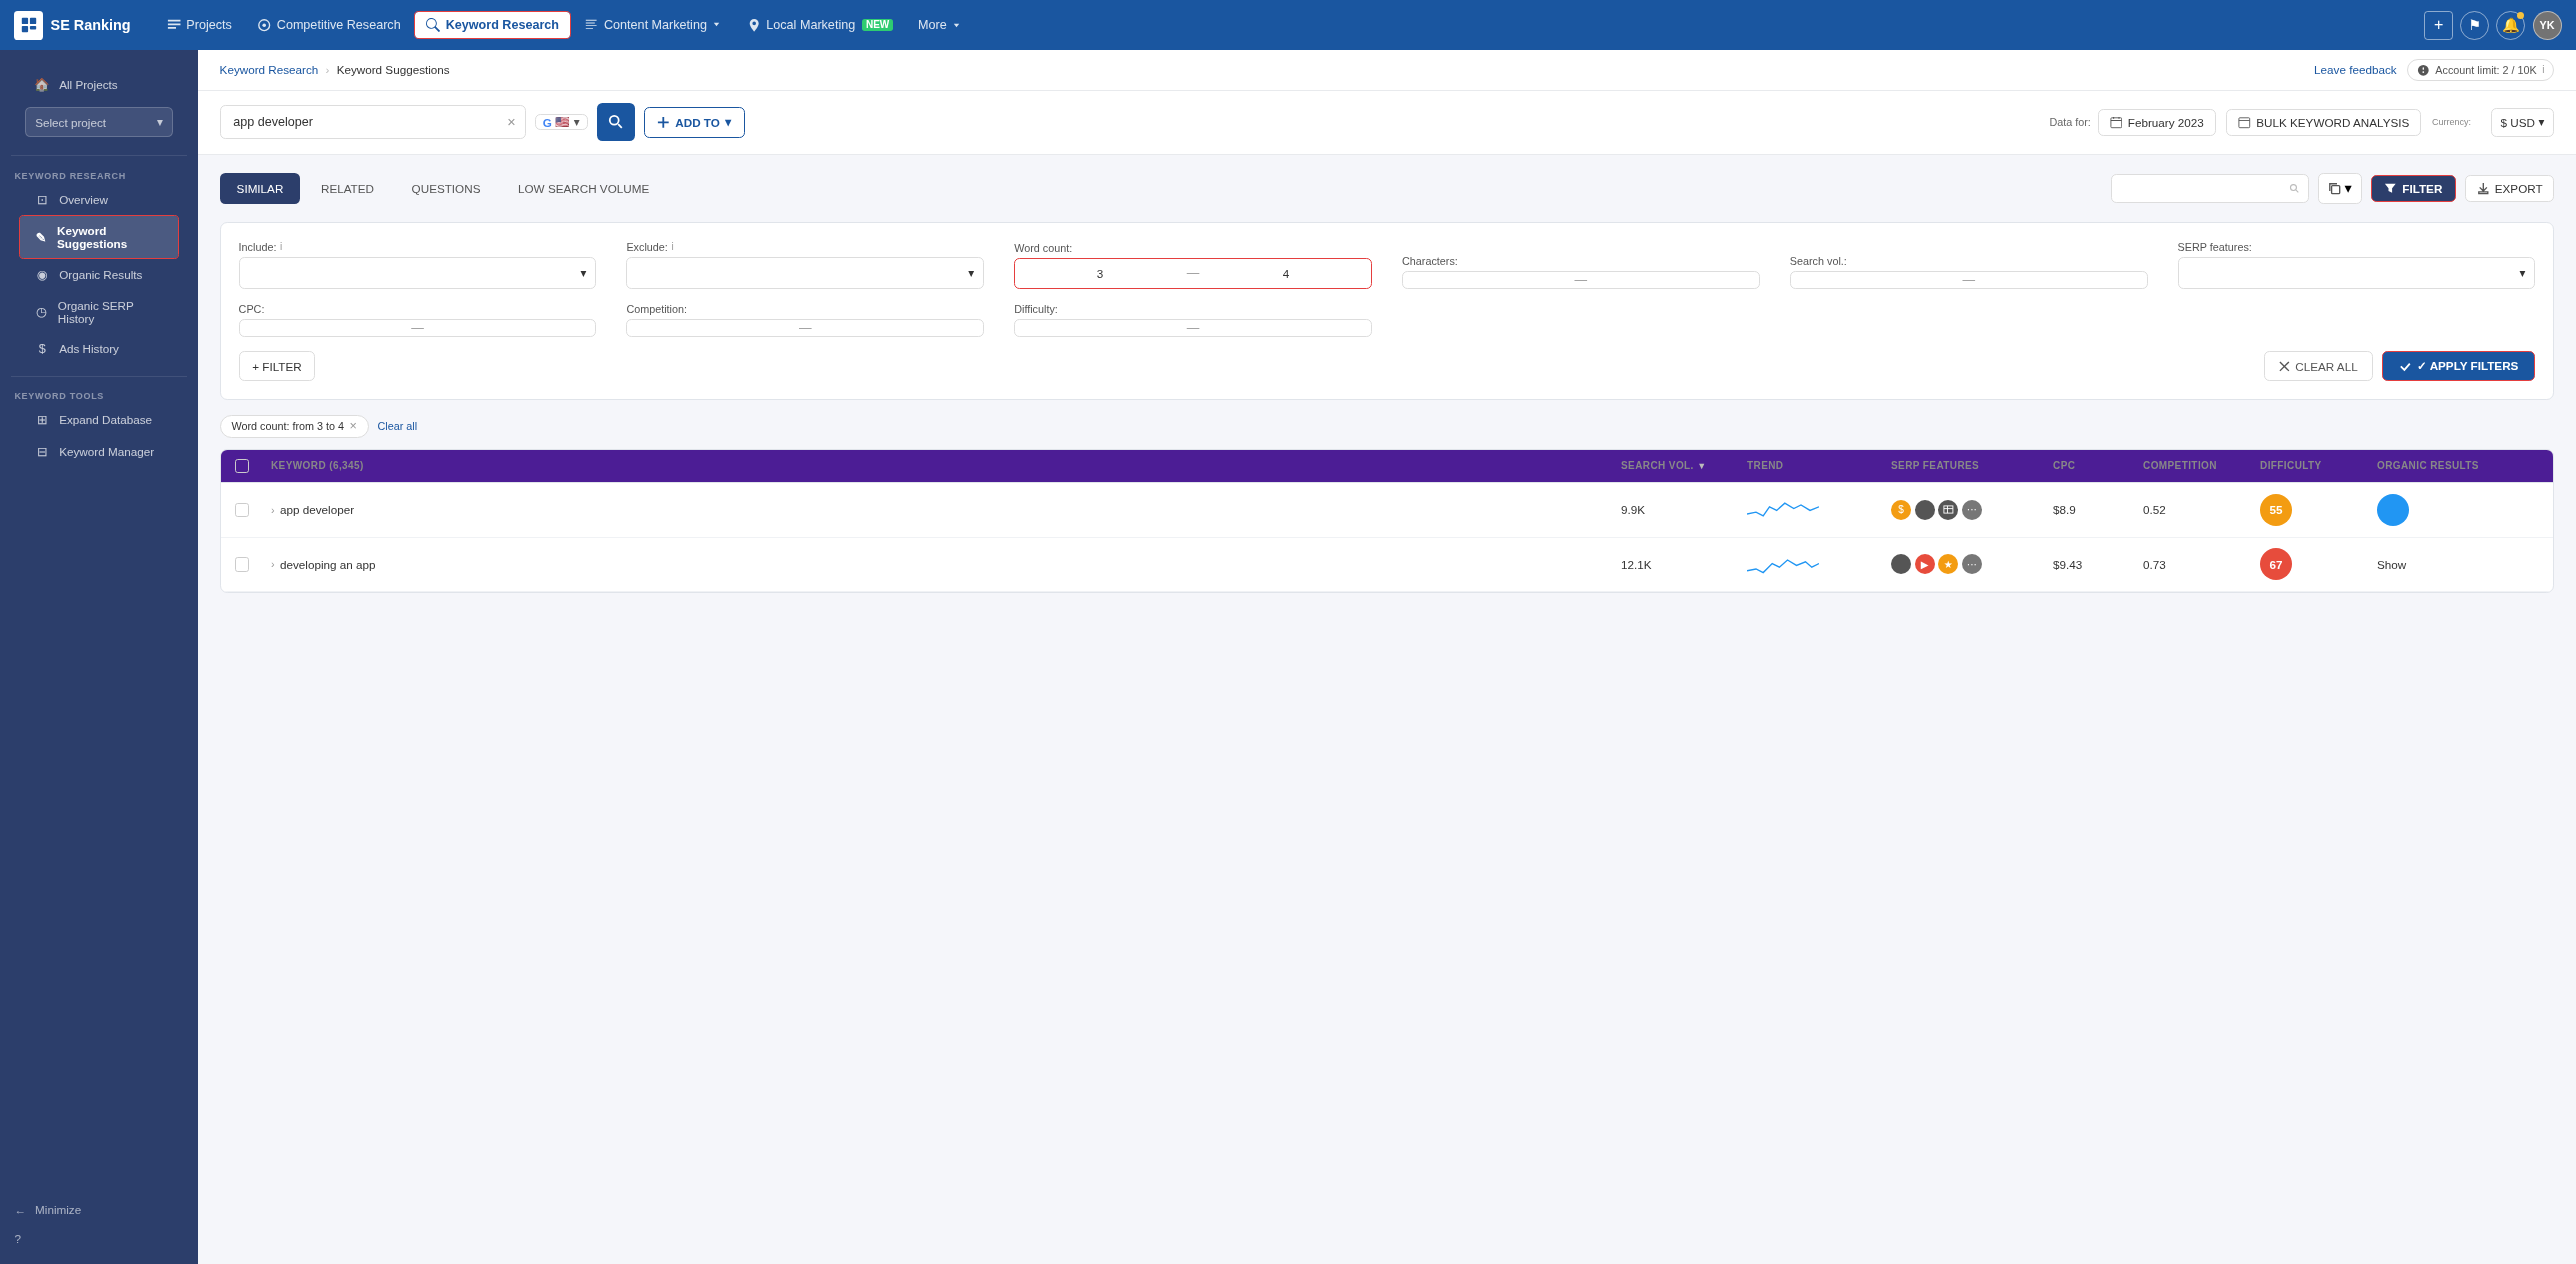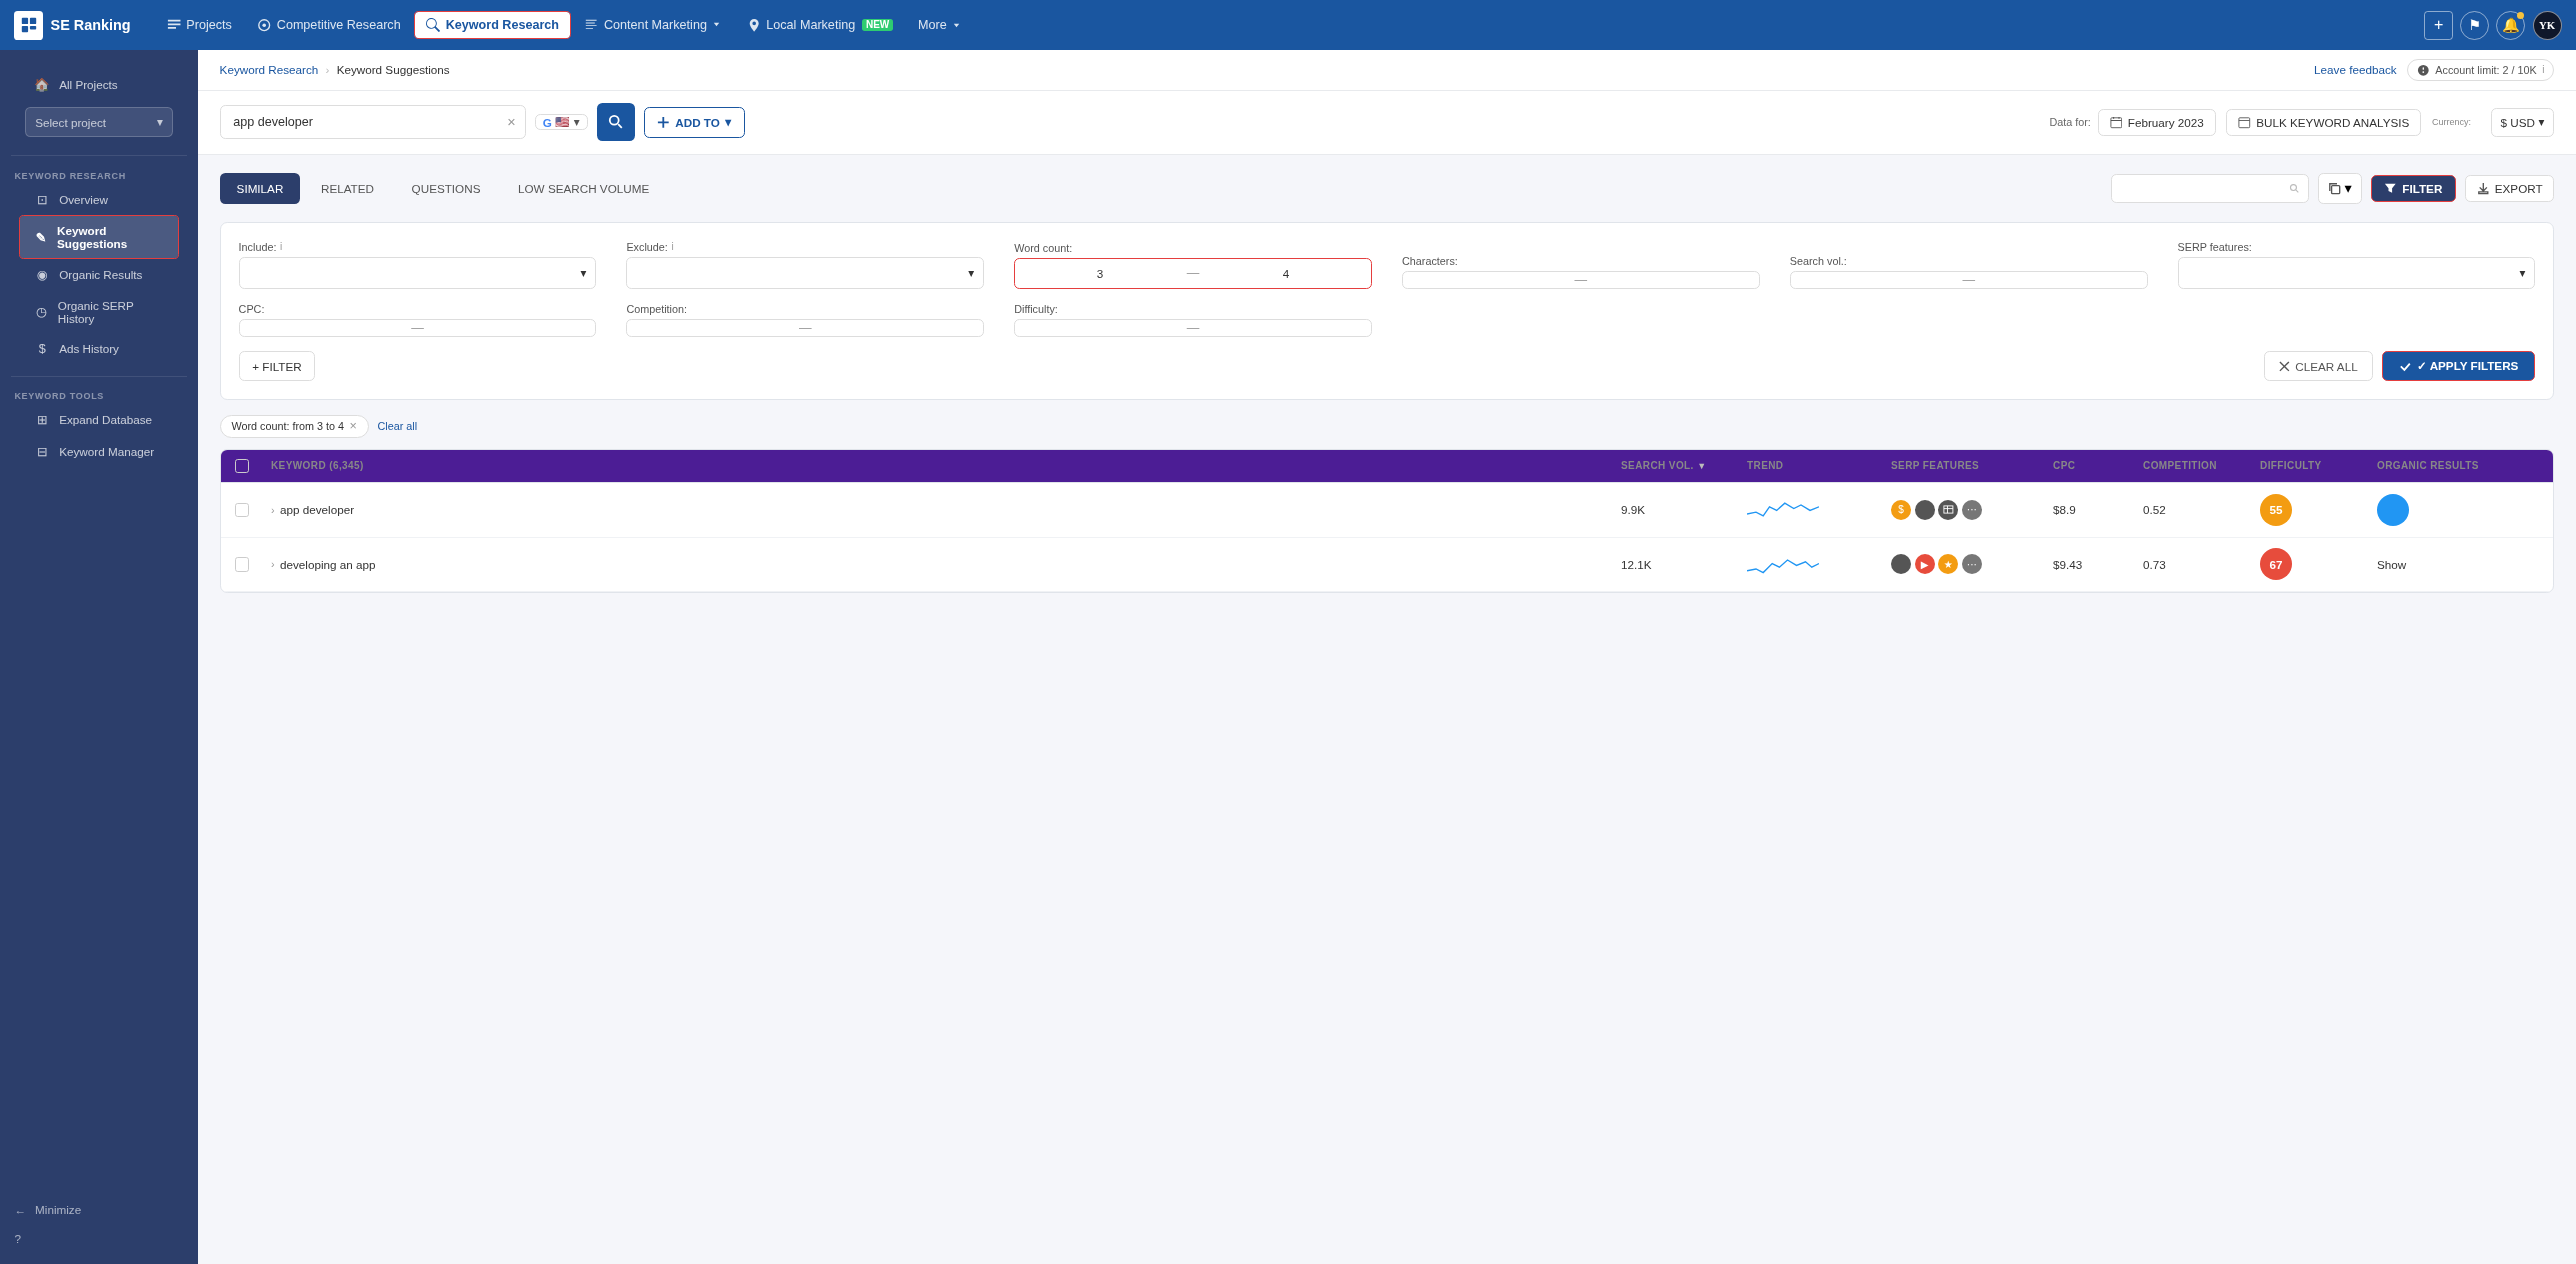--- a/index.html
+++ b/index.html
@@ -34,24 +34,24 @@
       width: 29px; height: 29px; border-radius: 50%; border: 1.8px solid rgba(255,255,255,0.5);
       display: flex; align-items: center; justify-content: center;
       color: white; cursor: pointer; font-size: 14.4px;
     }
     .nav-btn-plus {
       width: 29px; height: 29px; border-radius: 3.6px; border: 1.8px solid rgba(255,255,255,0.5);
       display: flex; align-items: center; justify-content: center;
       color: white; cursor: pointer; font-size: 16px; font-weight: 300;
     }
     .nav-avatar {
-      width: 29px; height: 29px; border-radius: 50%; background: #0f172a;
+      width: 29px; height: 29px; border-radius: 50%; background: #737373;
       border: 1.8px solid rgba(255,255,255,0.5);
       display: flex; align-items: center; justify-content: center;
-      color: white; font-size: 10.8px; font-weight: 700; cursor: pointer; font-family: Liberation Serif, serif;
+      color: white; font-size: 10.8px; font-weight: 700; cursor: pointer;
     }
     .nav-badge {
       position: relative;
     }
     .nav-badge::after {
       content: ''; position: absolute; top: 0; right: 0;
       width: 7.2px; height: 7.2px; background: #f6c23e; border-radius: 50%;
     }
     .new-badge {
       background: #2ecc71; color: white; font-size: 10px; font-weight: 700;

